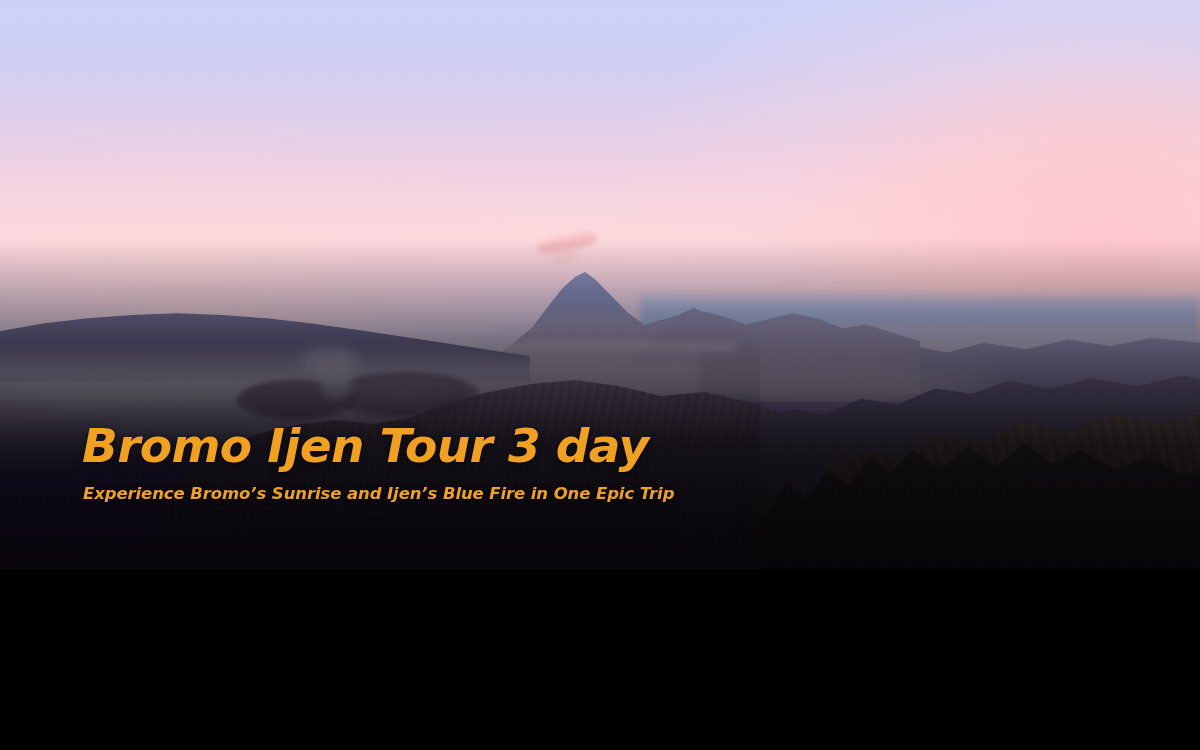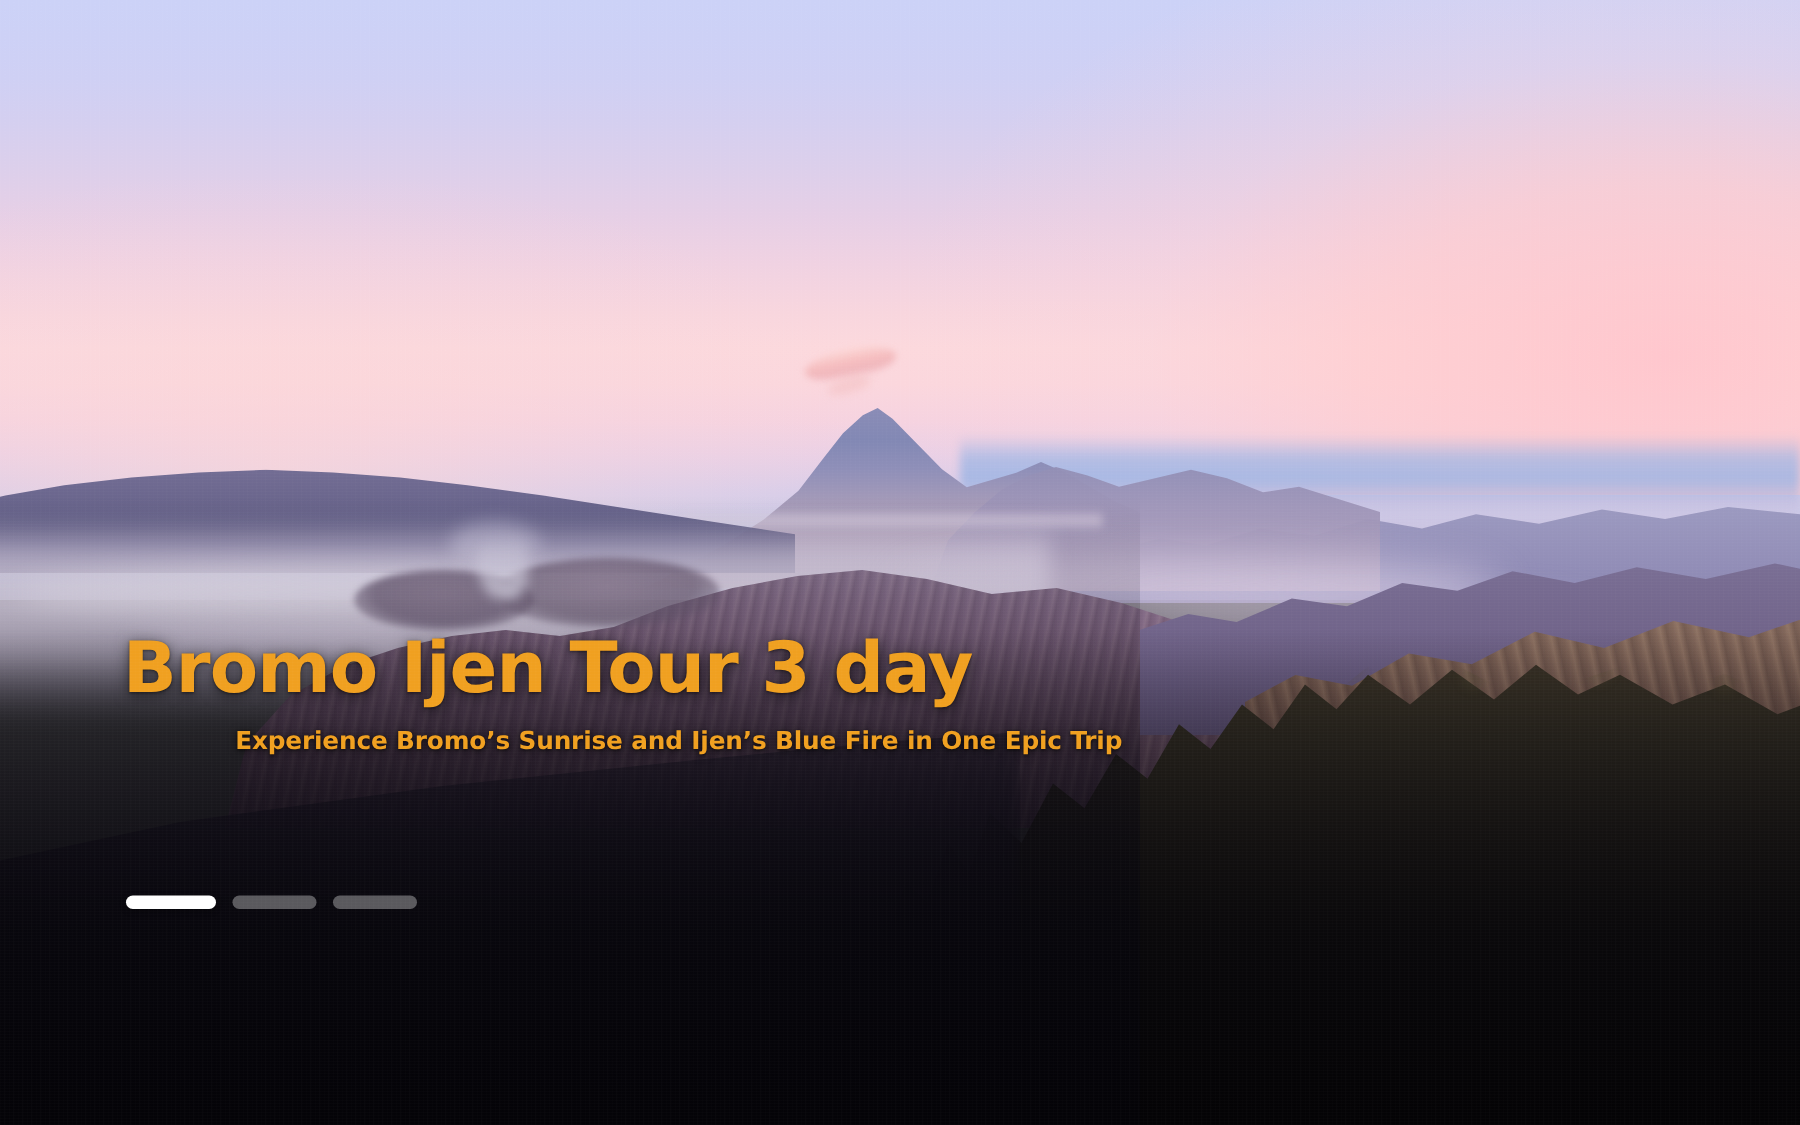--- a/index.html
+++ b/index.html
@@ -7,23 +7,24 @@
     padding: 0;
     background: #000;
   }
   body {
     font-family: "Liberation Sans", sans-serif;
   }
 
   .hero {
     position: relative;
     width: 1200px;
-    height: 750px;
+    height: 569px;
     overflow: hidden;
-    background: #404040;
+    background: #4c1d95;
+    font-style: italic;
   }
 
   
   .sky {
     position: absolute;
     left: 0; top: 0;
     width: 1200px;
     height: 400px;
     background:
       linear-gradient(to bottom,
@@ -433,21 +434,20 @@
   .subtitle {
     margin: 9px 0 0 1px;
     font-family: "DejaVu Sans", "Liberation Sans", sans-serif;
     font-size: 16.5px;
     line-height: 22px;
     font-weight: 700;
     letter-spacing: -0.1px;
     color: #F0A020;
     text-shadow: 0 1px 6px rgba(0,0,0,0.6), 0 1px 2px rgba(0,0,0,0.55);
     white-space: nowrap;
-    text-align: center;
   }
 
   
   .indicators {
     position: absolute;
     left: 84px;
     top: 597px;
     display: flex;
     gap: 11px;
     align-items: center;

